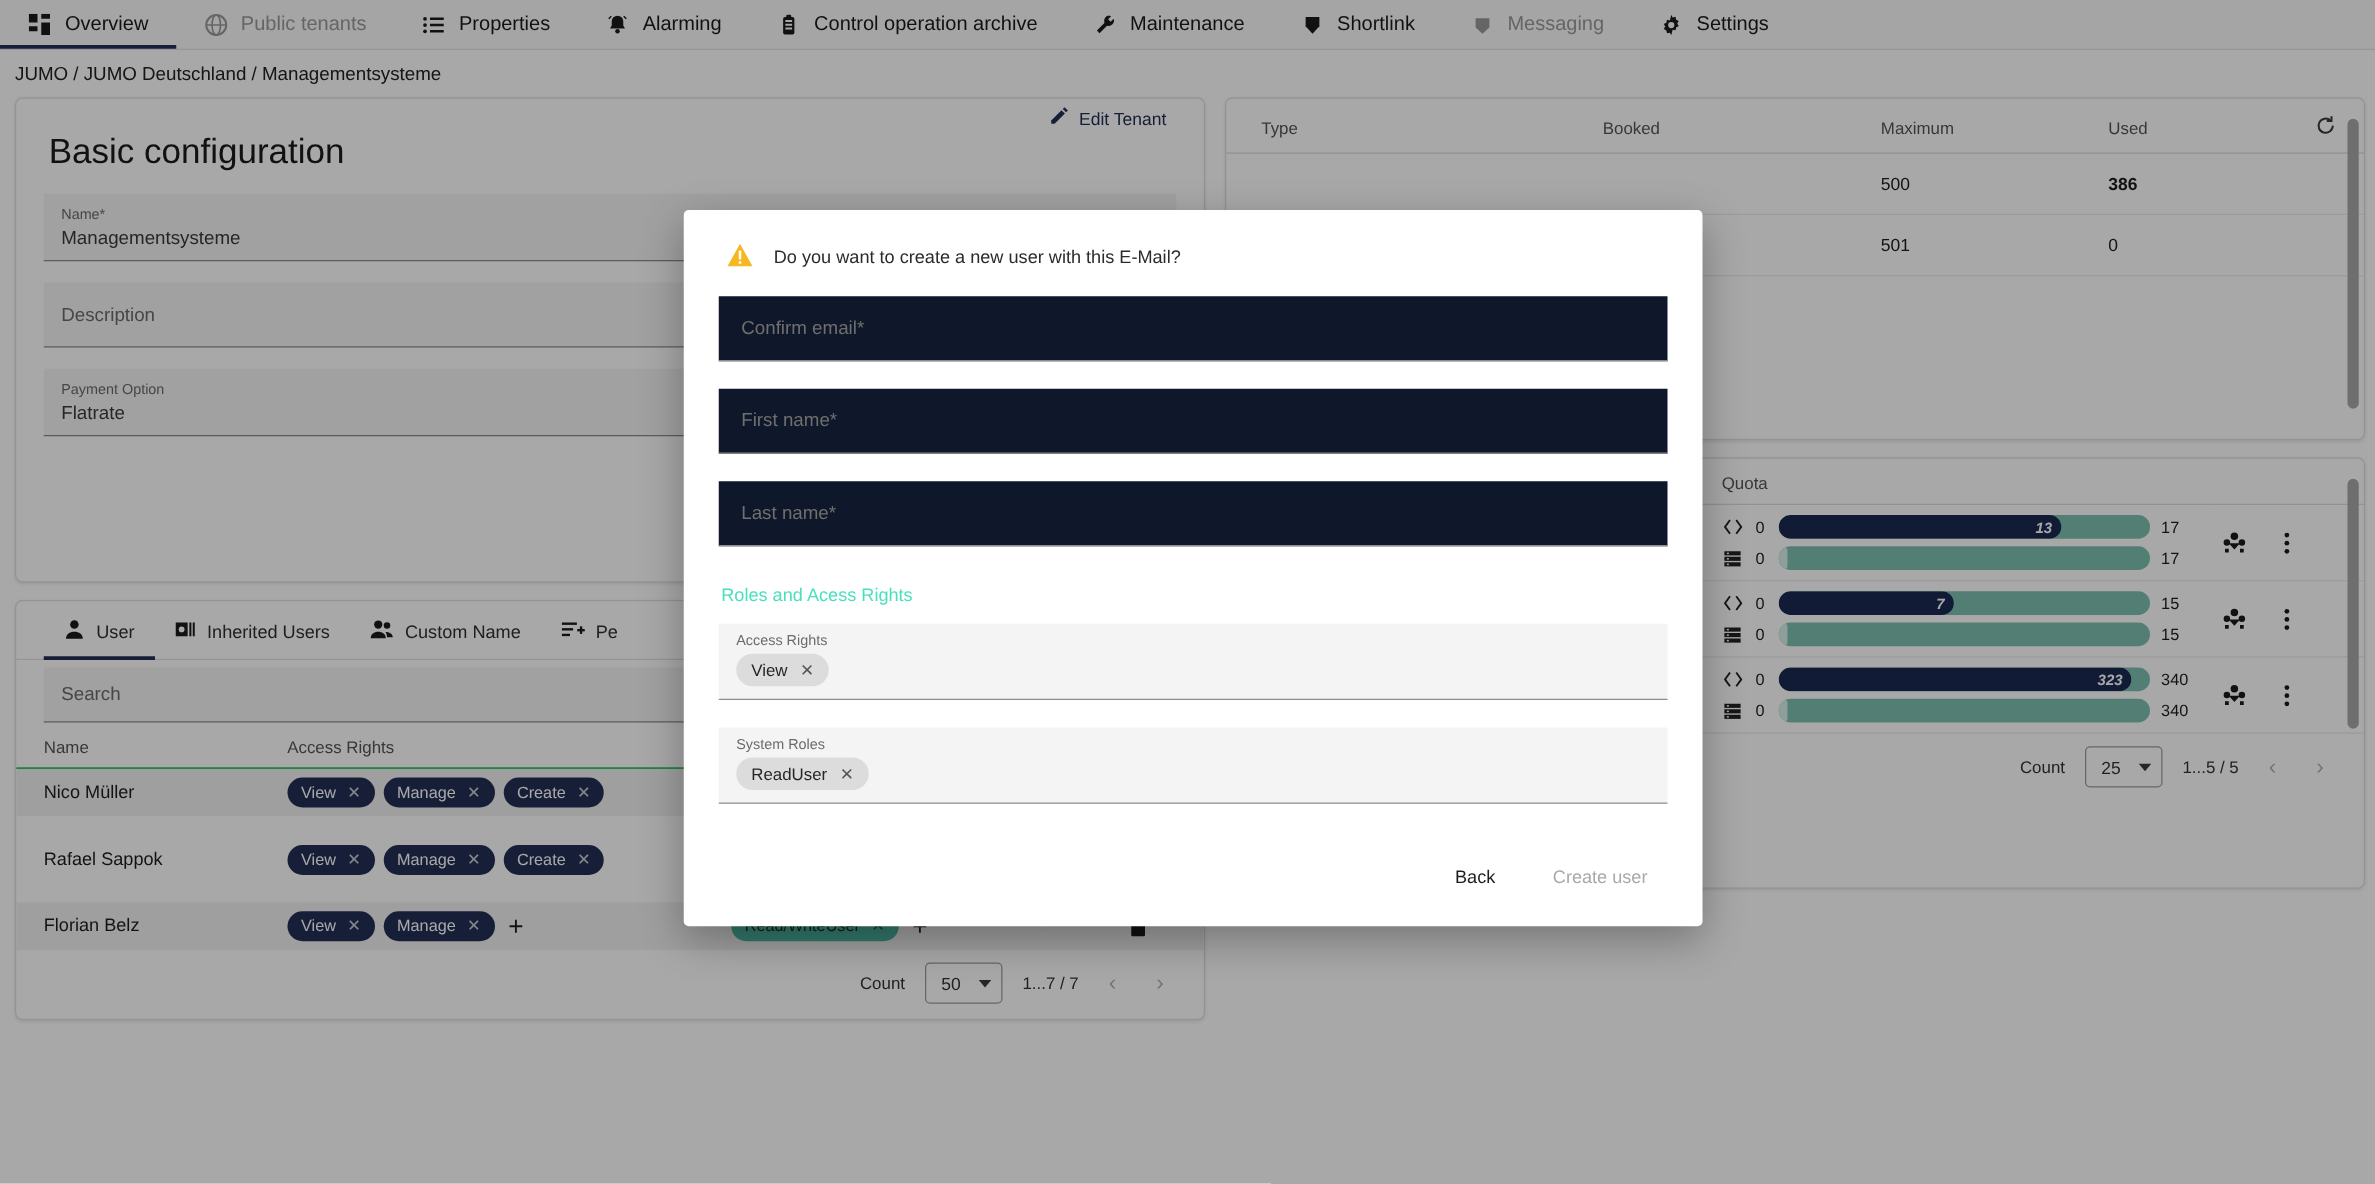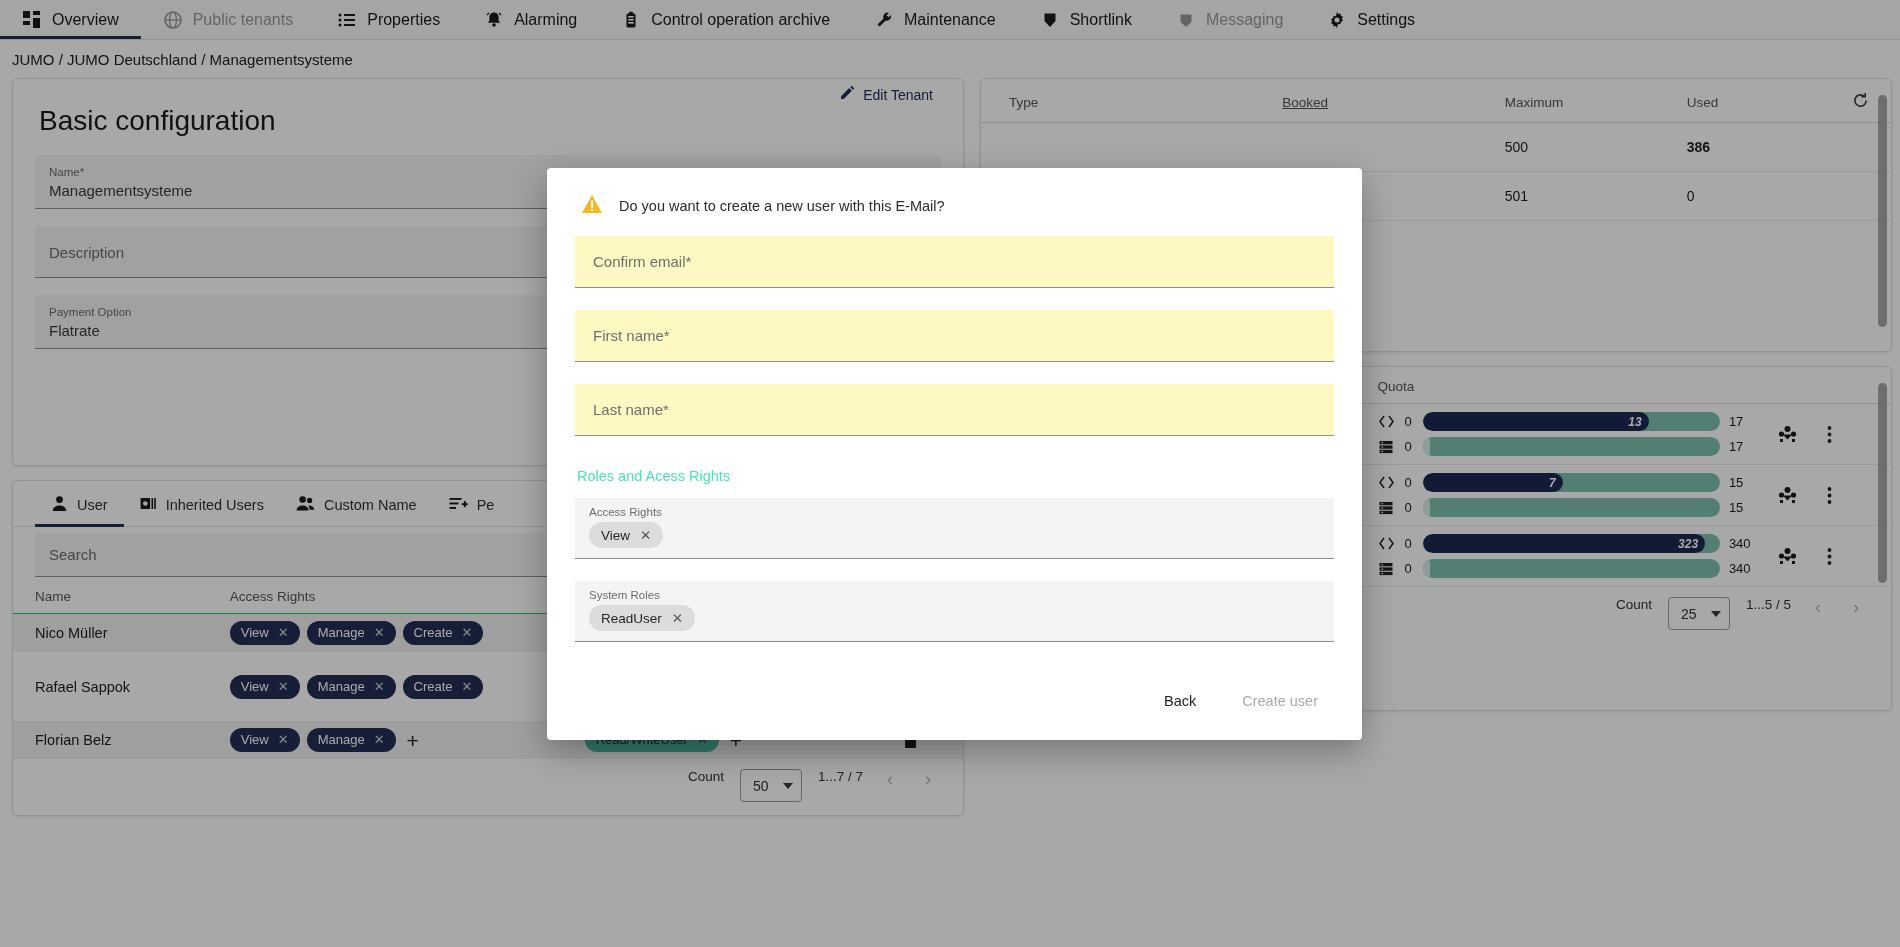--- a/index.html
+++ b/index.html
@@ -134,42 +134,42 @@
     border-radius: 13px; padding: 4px 11px;
     font-size: 13px; line-height: 16px; cursor: default;
   }
   .chip.navy { background: #233055; color: #ffffff; }
   .chip.teal { background: #4db6a0; color: #1b2b2b; }
   .chip .x { opacity: .75; font-size: 13px; cursor: pointer; }
   .icon-btn { cursor: pointer; display: inline-flex; align-items: center; justify-content: center; }
   .plus { font-size: 21px; color: #1d1d1d; line-height: 1; padding: 0 4px; }
 
   .pager {
-    display: flex; justify-content: flex-end;
+    display: flex; align-items: center; justify-content: flex-end;
     gap: 16px; padding: 10px 24px; font-size: 13.5px; color: #333;
   }
   .count-select {
     border: 1px solid #9b9b9b; border-radius: 4px;
     height: 33px; min-width: 62px;
     display: flex; align-items: center; justify-content: space-between;
     gap: 8px; padding: 0 8px 0 12px; font-size: 14px; cursor: pointer;
   }
   .caret { width: 0; height: 0; border-left: 5px solid transparent; border-right: 5px solid transparent; border-top: 6px solid #3c3c3c; }
   .pg-arrow { color: #b2b2b2; font-size: 18px; padding: 0 8px; cursor: pointer; }
 
   
   .limits-card { height: 274px; padding-bottom: 4px; }
   .ltable { width: 100%; border-collapse: collapse; table-layout: fixed; }
   .ltable th {
     text-align: left; font-size: 13.5px; font-weight: 400; color: #555;
     padding: 13px 8px 10px 8px; border-bottom: 1px solid #dcdcdc;
   }
   .ltable td { padding: 16px 8px; font-size: 14px; color: #1d1d1d; border-bottom: 1px solid #ececec; }
   .ltable .c-type { width: 290px; padding-left: 28px; }
-  .ltable .c-booked { width: 220px; text-decoration: underline; }
+  .ltable .c-booked { width: 220px; }
   .ltable .c-max { width: 180px; }
   .ltable .c-used { width: 150px; }
   .ltable .c-ref { width: 60px; text-align: center; }
   .create-limit {
     display: inline-flex; align-items: center; gap: 10px;
     margin: 10px 0 0 160px;
     font-size: 14px; color: #233055; cursor: pointer; padding: 6px 10px;
   }
 
   
@@ -209,21 +209,21 @@
     background: #ffffff;
     border-radius: 4px;
     box-shadow: 0 11px 34px rgba(0,0,0,.30);
     z-index: 100;
     padding: 26px 28px 22px 28px;
   }
   .modal-msg { display: flex; gap: 16px; align-items: flex-start; padding: 0 0 18px 6px; }
   .modal-msg-text { font-size: 14.5px; color: #2b2b2b; line-height: 24px; }
   .modal-msg-text b { font-weight: 700; color: #1a1a1a; }
   .m-field {
-    background: #fef9c3; border-bottom: 1px solid #8d8d8d;
+    background: #0f172a; border-bottom: 1px solid #8d8d8d;
     height: 52px; display: flex; align-items: center;
     padding: 0 18px; margin-bottom: 22px;
     font-size: 15px; color: #6f6f6f; cursor: text;
   }
   .m-section-title { color: #4be0bd; font-size: 14.5px; padding: 4px 0 14px 2px; margin-top: 28px; }
   .m-chipfield {
     background: #f4f4f4; border-bottom: 1px solid #8d8d8d;
     padding: 8px 14px 10px 14px; margin-bottom: 22px;
     cursor: text;
   }

